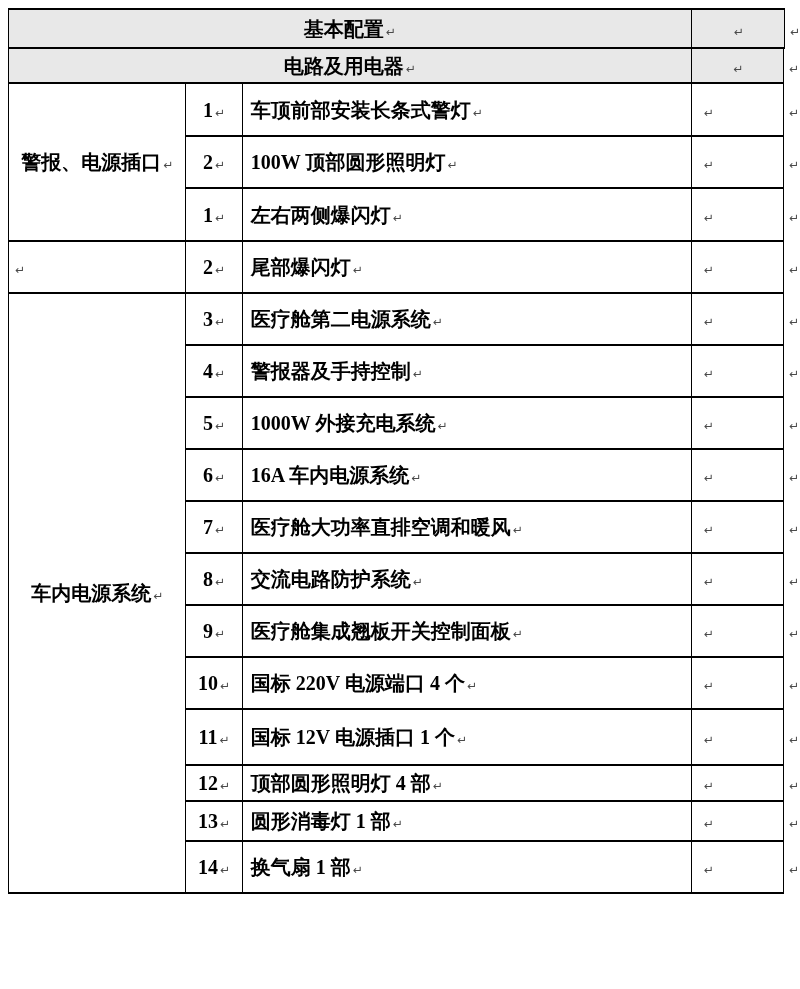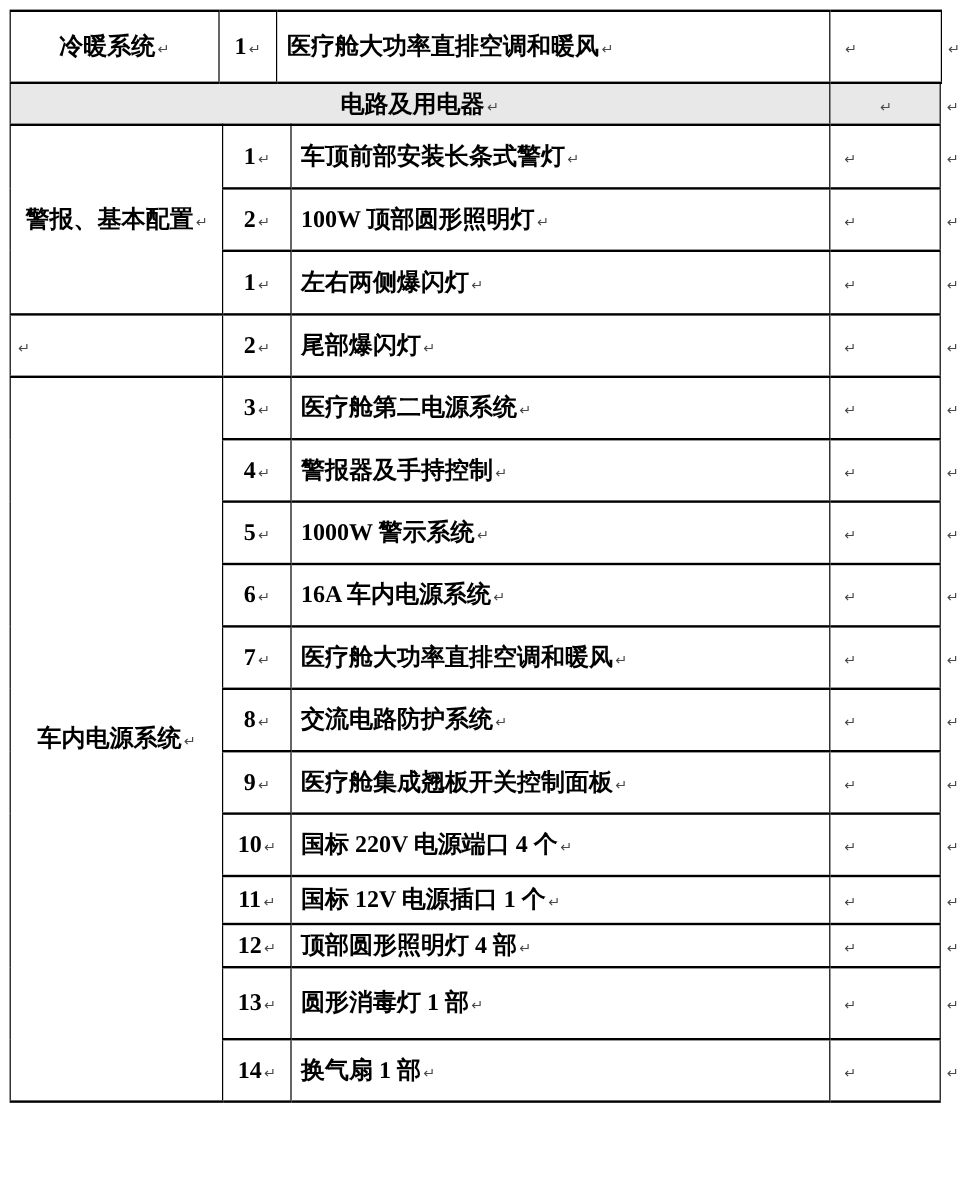--- a/index.html
+++ b/index.html
@@ -48,31 +48,25 @@
 
   <table class="t1">
     <colgroup>
       <col style="width:175px">
         <col style="width:49px">
         <col style="width:464px">
         <col style="width:94px">
         <col style="width:12px">
     </colgroup>
     <tbody>
-    <tr style="height:60px">
-      <td class="cat">
-        <span>冷暖系统</span><span class="mark">↵</span>
+        <tr style="height:39px">
+      <td colspan="3" class="hdr">
+        <span>基本配置</span><span class="mark">↵</span>
       </td>
-      <td class="num">
-        <span>1</span><span class="mark">↵</span>
-      </td>
-      <td class="desc">
-        <span>医疗舱大功率直排空调和暖风</span><span class="mark">↵</span>
-      </td>
-      <td class="status"><span class="mark">↵</span></td>
+      <td class="status-c"><span class="mark">↵</span></td>
       <td class="outer"><span class="mark">↵</span></td>
     </tr>
   </tbody>
     </table>
 
   <table class="t2">
     <colgroup>
       <col style="width:178px">
         <col style="width:57px">
         <col style="width:453px">
@@ -84,21 +78,21 @@
         <tr class="first" style="height:34px">
       <td colspan="3" class="hdr">
         <span>电路及用电器</span><span class="mark">↵</span>
       </td>
       <td class="status-c"><span class="mark">↵</span></td>
       <td class="outer"><span class="mark">↵</span></td>
     </tr>
 
     <tr style="height:53px">
       <td rowspan="3" class="cat">
-        <span>警报、基本配置</span><span class="mark">↵</span>
+        <span>警报、电源插口</span><span class="mark">↵</span>
       </td>
       <td class="num"><span>1</span><span class="mark">↵</span></td>
       <td class="desc"><span>车顶前部安装长条式警灯</span><span class="mark">↵</span></td>
       <td class="status"><span class="mark">↵</span></td>
       <td class="outer"><span class="mark">↵</span></td>
     </tr>
     <tr style="height:52px">
       <td class="num"><span>2</span><span class="mark">↵</span></td>
       <td class="desc"><span>100W 顶部圆形照明灯</span><span class="mark">↵</span></td>
       <td class="status"><span class="mark">↵</span></td>
@@ -129,21 +123,21 @@
       <td class="outer"><span class="mark">↵</span></td>
     </tr>
     <tr style="height:52px">
       <td class="num"><span>4</span><span class="mark">↵</span></td>
       <td class="desc"><span>警报器及手持控制</span><span class="mark">↵</span></td>
       <td class="status"><span class="mark">↵</span></td>
       <td class="outer"><span class="mark">↵</span></td>
     </tr>
     <tr style="height:52px">
       <td class="num"><span>5</span><span class="mark">↵</span></td>
-      <td class="desc"><span>1000W 警示系统</span><span class="mark">↵</span></td>
+      <td class="desc"><span>1000W 外接充电系统</span><span class="mark">↵</span></td>
       <td class="status"><span class="mark">↵</span></td>
       <td class="outer"><span class="mark">↵</span></td>
     </tr>
     <tr style="height:52px">
       <td class="num"><span>6</span><span class="mark">↵</span></td>
       <td class="desc"><span>16A 车内电源系统</span><span class="mark">↵</span></td>
       <td class="status"><span class="mark">↵</span></td>
       <td class="outer"><span class="mark">↵</span></td>
     </tr>
     <tr style="height:52px">
@@ -163,33 +157,33 @@
       <td class="desc"><span>医疗舱集成翘板开关控制面板</span><span class="mark">↵</span></td>
       <td class="status"><span class="mark">↵</span></td>
       <td class="outer"><span class="mark">↵</span></td>
     </tr>
     <tr style="height:52px">
       <td class="num"><span>10</span><span class="mark">↵</span></td>
       <td class="desc"><span>国标 220V 电源端口 4 个</span><span class="mark">↵</span></td>
       <td class="status"><span class="mark">↵</span></td>
       <td class="outer"><span class="mark">↵</span></td>
     </tr>
-    <tr style="height:40px">
+    <tr style="height:56px">
       <td class="num"><span>11</span><span class="mark">↵</span></td>
       <td class="desc"><span>国标 12V 电源插口 1 个</span><span class="mark">↵</span></td>
       <td class="status"><span class="mark">↵</span></td>
       <td class="outer"><span class="mark">↵</span></td>
     </tr>
     <tr style="height:36px">
       <td class="num"><span>12</span><span class="mark">↵</span></td>
       <td class="desc"><span>顶部圆形照明灯 4 部</span><span class="mark">↵</span></td>
       <td class="status"><span class="mark">↵</span></td>
       <td class="outer"><span class="mark">↵</span></td>
     </tr>
-    <tr style="height:60px">
+    <tr style="height:40px">
       <td class="num"><span>13</span><span class="mark">↵</span></td>
       <td class="desc"><span>圆形消毒灯 1 部</span><span class="mark">↵</span></td>
       <td class="status"><span class="mark">↵</span></td>
       <td class="outer"><span class="mark">↵</span></td>
     </tr>
     <tr style="height:52px">
       <td class="num"><span>14</span><span class="mark">↵</span></td>
       <td class="desc"><span>换气扇 1 部</span><span class="mark">↵</span></td>
       <td class="status"><span class="mark">↵</span></td>
       <td class="outer"><span class="mark">↵</span></td>

